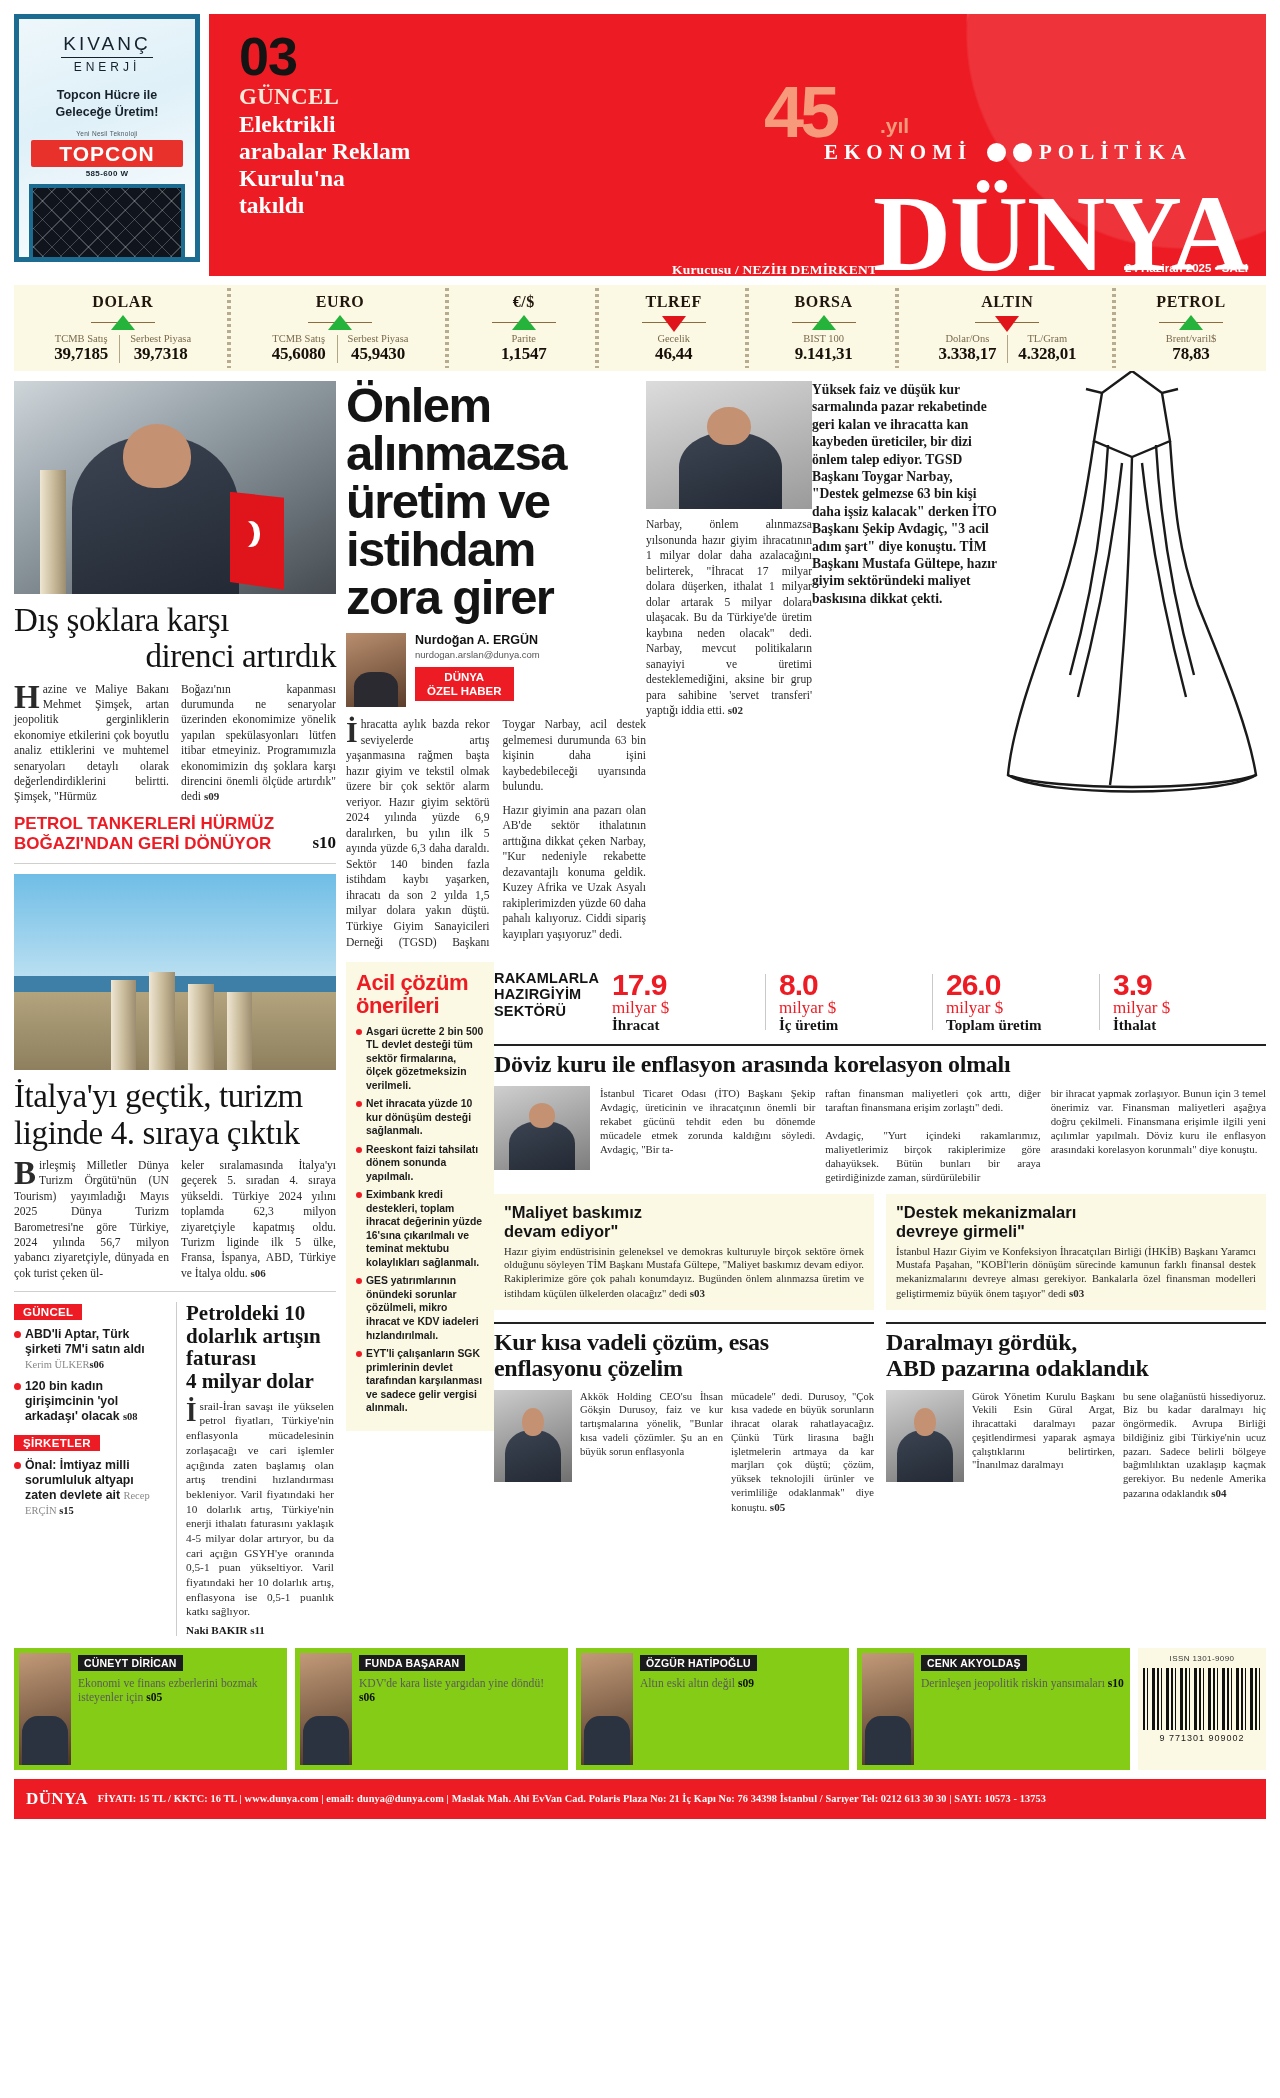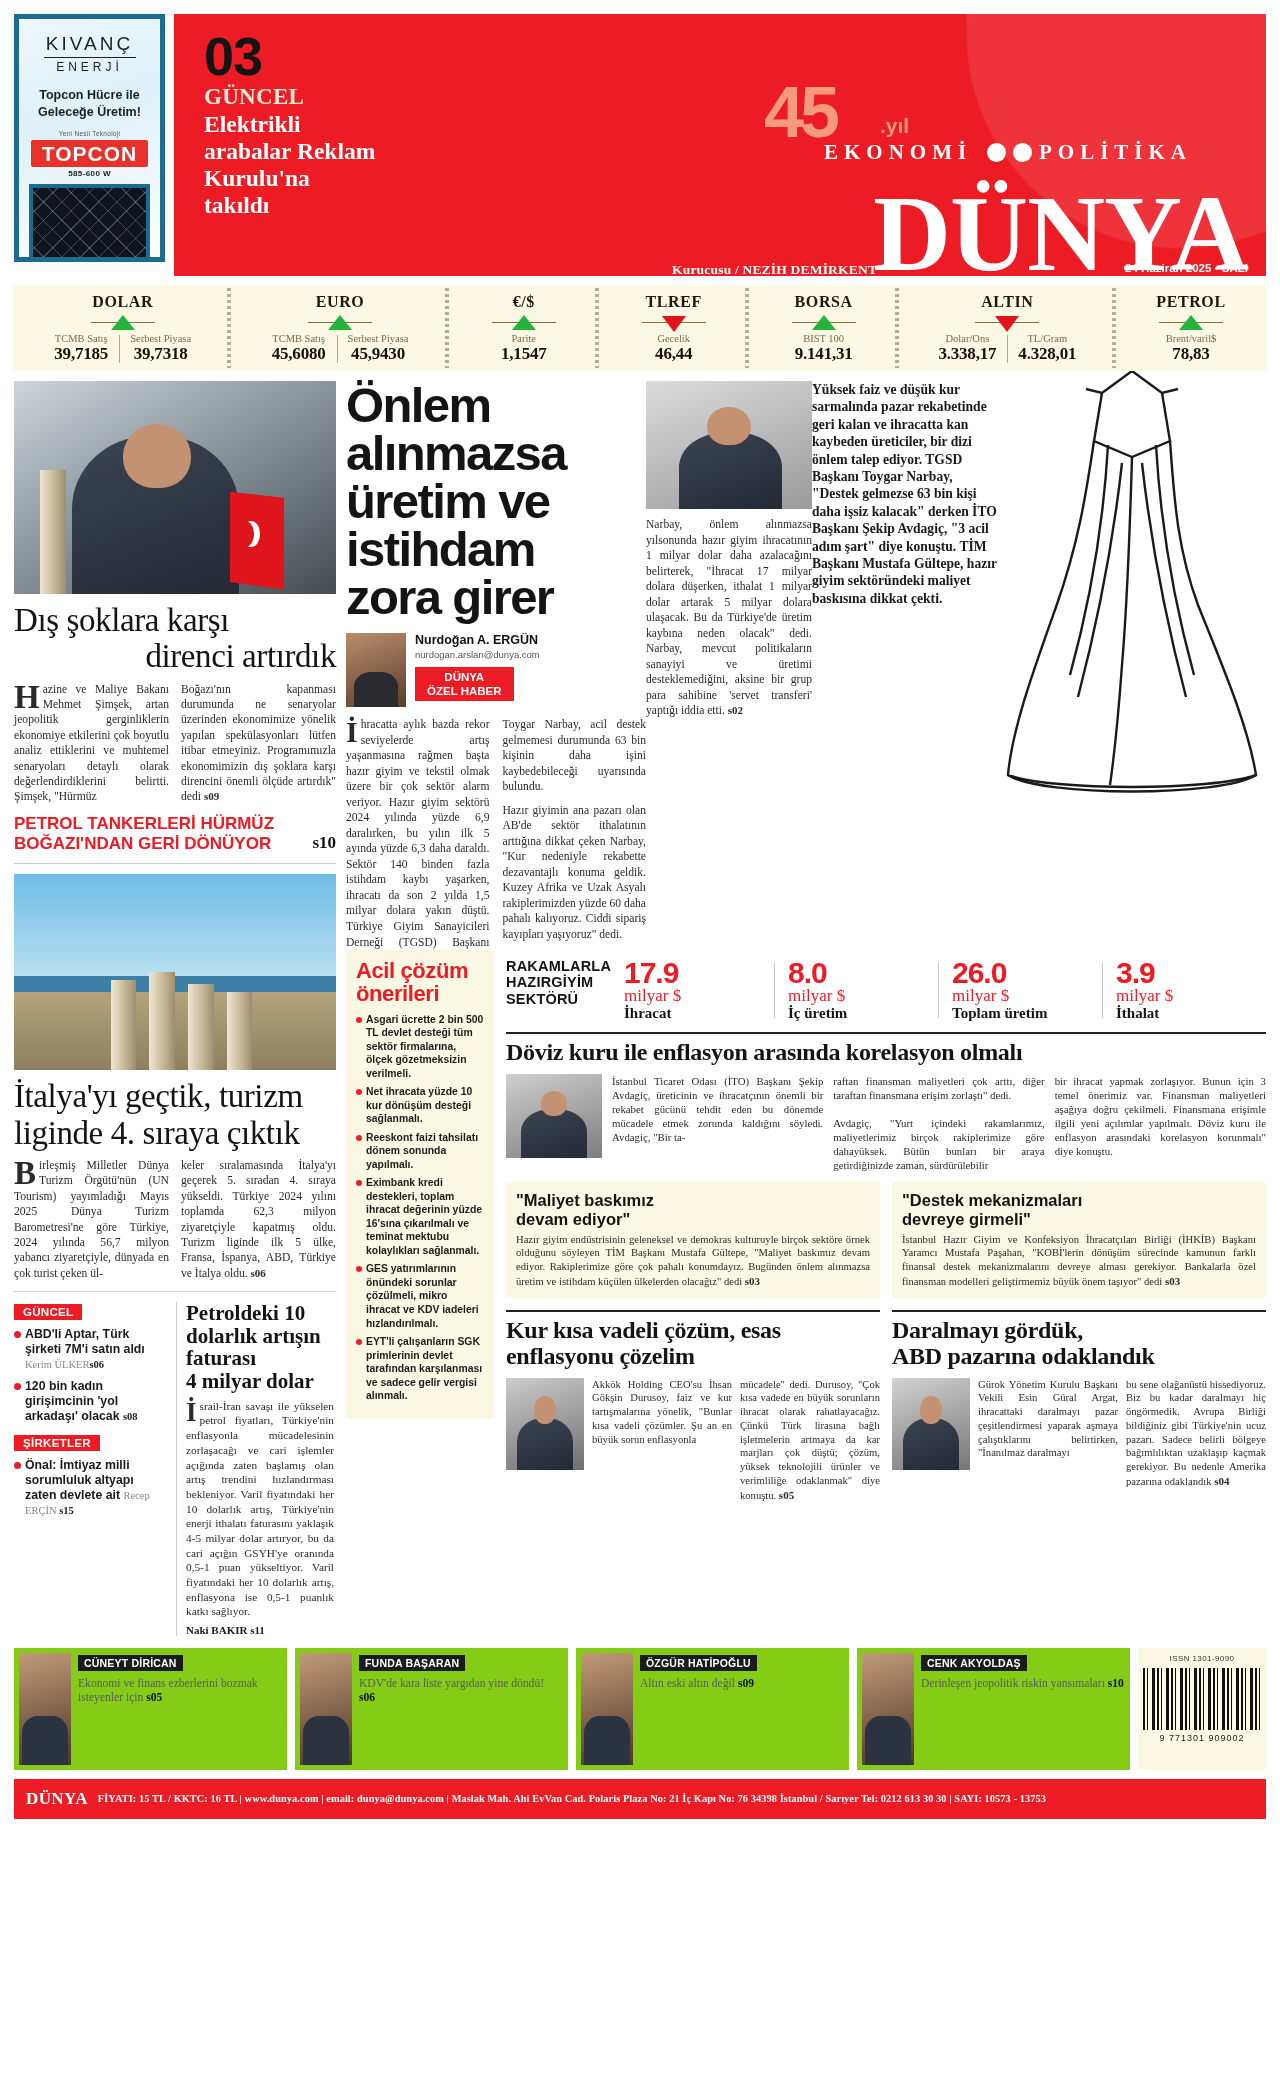--- a/index.html
+++ b/index.html
@@ -9,21 +9,21 @@
     font-family: "Liberation Serif", serif;
     color: #1a1a1a;
     overflow: hidden;
     position: relative;
   }
   .page { width: 1280px; height: 2098px; position: relative; padding: 0 14px; }
 
   
   .topbar { display: flex; height: 262px; margin-top: 14px; }
   .ad-left {
-    width: 151px; height: 248px; border: 5px solid #1c6b90;
+    width: 186px; height: 248px; border: 5px solid #1c6b90;
     background: linear-gradient(160deg,#eef7fb 0%,#dff0f8 40%,#ffffff 100%);
     position: relative; overflow: hidden; flex: none;
   }
   .ad-brand { text-align: center; padding-top: 14px; }
   .ad-brand .k1 {
     font-family: "Liberation Sans", sans-serif; font-weight: 400;
     letter-spacing: 3px; font-size: 19px; color: #15212c;
   }
   .ad-brand .krule { width: 92px; height: 1px; background: #15212c; margin: 2px auto 2px; }
   .ad-brand .k2 {
@@ -576,21 +576,21 @@
               <path d="M126 100 C122 170, 110 250, 88 330"></path>
               <path d="M174 100 C178 170, 190 250, 212 330"></path>
               <path d="M140 118 C132 190, 118 268, 96 352"></path>
               <path d="M160 118 C168 190, 182 268, 204 352"></path>
               <path d="M26 430 C60 452, 240 452, 274 430"></path>
             </g>
           </svg>
         </div>
       </div>
 
-      <div style="display:flex;gap:12px;">
+      <div style="display:flex;margin-top:12px">
         <div style="width:148px">
           <div class="tips">
             <h3>
               <span>Acil çözüm</span><br>
               <span>önerileri</span>
             </h3>
             <ul>
               <li>Asgari ücrette 2 bin 500 TL devlet desteği tüm sektör firmalarına, ölçek gözetmeksizin verilmeli.</li>
               <li>Net ihracata yüzde 10 kur dönüşüm desteği sağlanmalı.</li>
               <li>Reeskont faizi tahsilatı dönem sonunda yapılmalı.</li>

